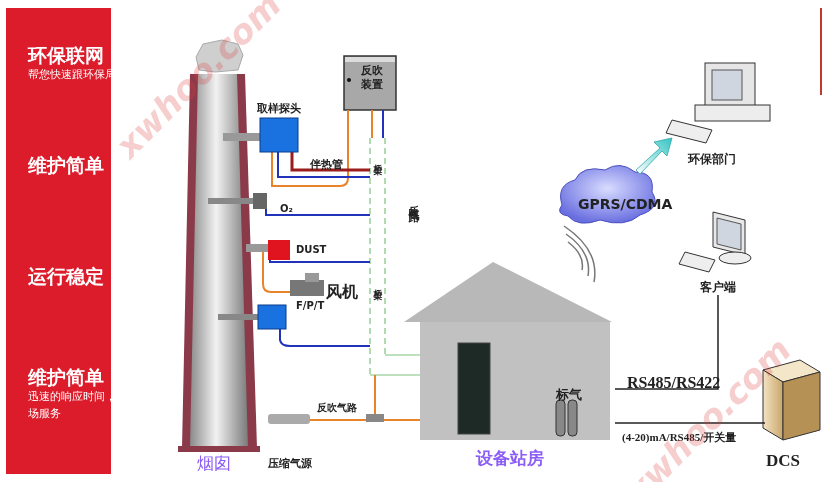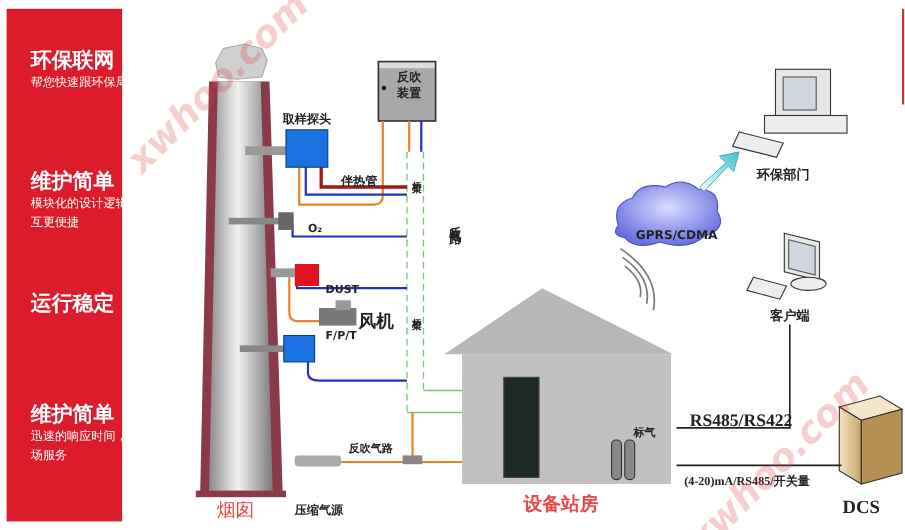--- a/index.html
+++ b/index.html
@@ -4,38 +4,37 @@
 <style>
   html, body { margin:0; padding:0; background:#fff; }
   body { width:823px; height:482px; position:relative; overflow:hidden;
          font-family:"DejaVu Sans", "Liberation Sans", sans-serif; }
   #panel { position:absolute; left:6px; top:8px; width:105px; height:466px; background:#dc1b2b; }
   .feature { position:absolute; left:28px; color:#fff; }
   .feature .ftitle { font-size:19px; font-weight:bold; line-height:22px; white-space:nowrap; }
   .feature .fdesc { font-size:11px; line-height:17px; width:140px; }
   #diagram { position:absolute; left:0; top:0; }
   .lbl { position:absolute; font-size:10px; color:#222; white-space:nowrap; font-weight:bold; }
-  .lbl-big { position:absolute; font-size:17px; color:#ef4444; white-space:nowrap; font-weight:bold; }
+  .lbl-big { position:absolute; font-size:17px; color:#8b5cf6; white-space:nowrap; font-weight:bold; }
   .vert { writing-mode:vertical-rl; letter-spacing:2px; }
   .watermark { position:absolute; color:rgba(220,60,60,0.25); font-size:34px; font-weight:bold;
                transform:rotate(-45deg); font-style:italic; }
   .rightbar { position:absolute; left:820px; top:8px; width:2px; height:87px; background:#c0392b; }
 </style>
 </head>
 <body>
 
 <div id="panel"></div>
 
 <div class="feature" style="top:44px">
   <div class="ftitle">环保联网</div>
   <div class="fdesc">帮您快速跟环保局对接联网</div>
 </div>
 <div class="feature" style="top:154px">
   <div class="ftitle">维护简单</div>
-  <div class="fdesc">模块化的设计逻辑，人机交互更便捷</div>
 </div>
 <div class="feature" style="top:265px">
   <div class="ftitle">运行稳定</div>
 </div>
 <div class="feature" style="top:366px">
   <div class="ftitle">维护简单</div>
   <div class="fdesc">迅速的响应时间，快速的现场服务</div>
 </div>
 
 <div class="rightbar"></div>
@@ -181,29 +180,29 @@
   </g>
 </svg>
 
 <div class="lbl" style="left:257px;top:101px;font-size:11px">取样探头</div>
 <div class="lbl" style="left:310px;top:157px;font-size:11px">伴热管</div>
 <div class="lbl" style="left:361px;top:64px;font-size:11px;width:26px;white-space:normal;line-height:14px">反吹装置</div>
 <div class="lbl vert" style="left:371px;top:157px;font-size:9px">桥架</div>
 <div class="lbl vert" style="left:371px;top:282px;font-size:9px">桥架</div>
 <div class="lbl vert" style="left:405px;top:196px;font-size:11px">反吹气路</div>
 <div class="lbl" style="left:280px;top:203px">O₂</div>
-<div class="lbl" style="left:296px;top:258px">DUST</div>
+<div class="lbl" style="left:296px;top:244px">DUST</div>
 <div class="lbl" style="left:326px;top:282px;font-size:16px">风机</div>
 <div class="lbl" style="left:296px;top:300px">F/P/T</div>
 <div class="lbl" style="left:317px;top:401px">反吹气路</div>
 <div class="lbl" style="left:268px;top:456px;font-size:11px">压缩气源</div>
 <div class="lbl-big" style="left:197px;top:452px;font-weight:normal">烟囱</div>
 <div class="lbl-big" style="left:476px;top:447px">设备站房</div>
-<div class="lbl" style="left:576px;top:386px;font-size:10px">标气</div>
-<div class="lbl" style="left:578px;top:207px;font-size:11px">GPRS/CDMA</div>
+<div class="lbl" style="left:556px;top:386px;font-size:13px">标气</div>
+<div class="lbl" style="left:578px;top:196px;font-size:14px">GPRS/CDMA</div>
 <div class="lbl" style="left:688px;top:151px;font-size:12px">环保部门</div>
 <div class="lbl" style="left:700px;top:279px;font-size:12px">客户端</div>
 <div class="lbl" style="left:627px;top:374px;font-family:'Liberation Serif',serif;font-size:16px">RS485/RS422</div>
 <div class="lbl" style="left:622px;top:430px;font-family:'Liberation Serif',serif;font-size:11px">(4-20)mA/RS485/开关量</div>
 <div class="lbl" style="left:766px;top:451px;font-family:'Liberation Serif',serif;font-size:17px">DCS</div>
 
 <div class="watermark" style="left:90px;top:55px">xwhoo.com</div>
 <div class="watermark" style="left:600px;top:400px">xwhoo.com</div>
 
 </body></html>

